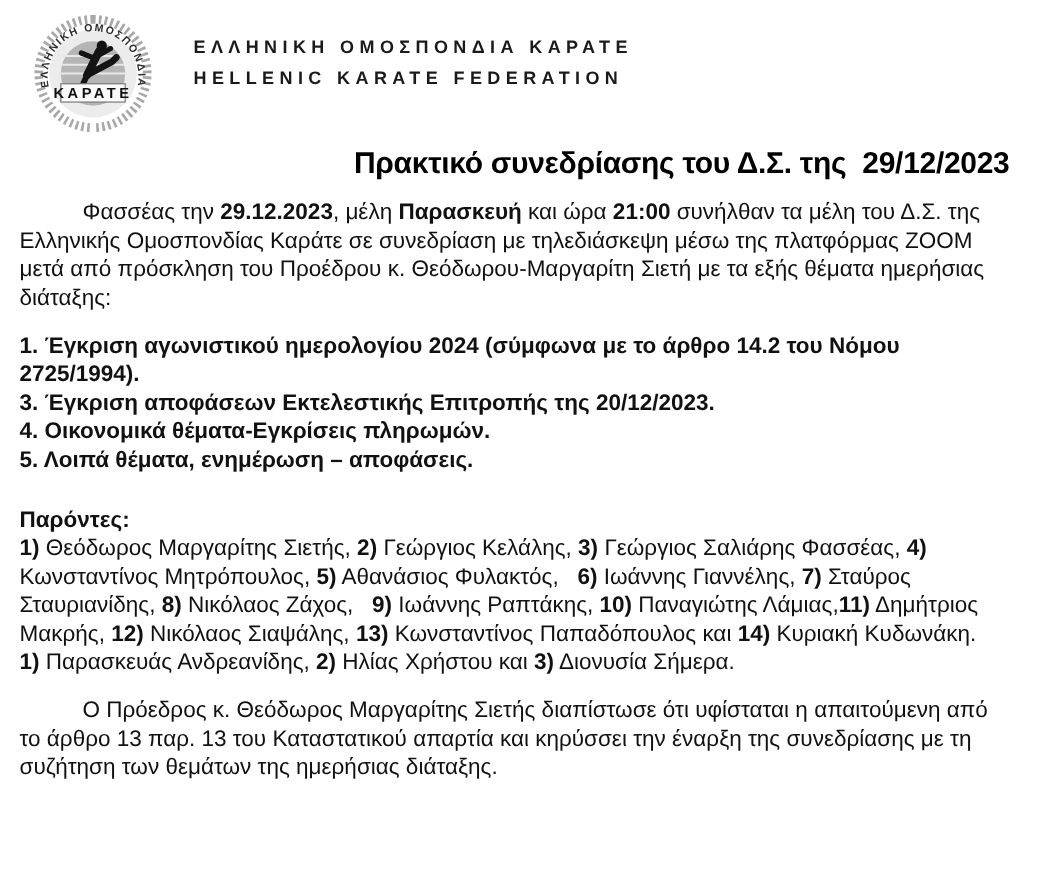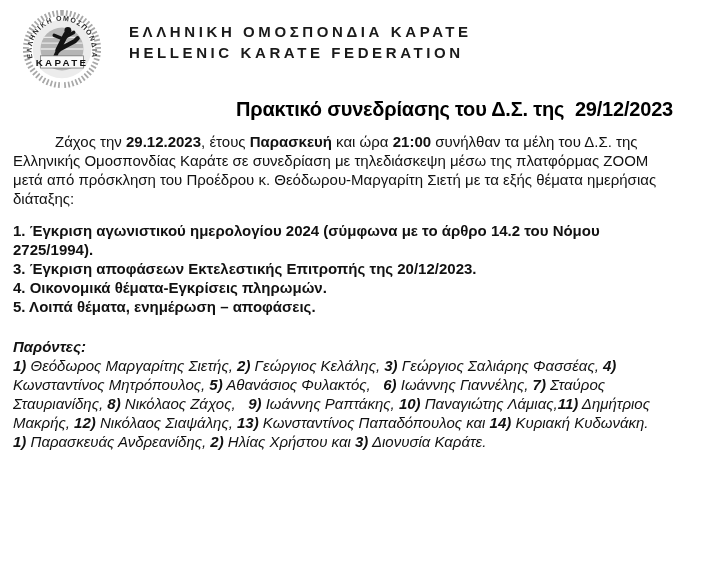--- a/index.html
+++ b/index.html
@@ -19,21 +19,21 @@
   .doc-header {
     display: flex;
     align-items: flex-start;
     gap: 18px;
     height: 82px;
   }
   .logo-svg { width: 98px; height: 82px; flex: none; }
   .logo-svg text { font-family: "Liberation Sans", sans-serif; }
   .org-names {
     margin-top: 13px;
-    font-size: 15px;
+    font-size: 12px;
     font-weight: 700;
     letter-spacing: 3.6px;
     line-height: 21px;
     color: #1a1a1a;
     white-space: nowrap;
   }
   .doc-title {
     margin: 8px 0 0;
     font-size: 20px;
     font-weight: 700;
@@ -45,21 +45,21 @@
   .body-text {
     margin: 0;
     font-size: 15px;
     line-height: 19px;
     color: #111;
   }
   .indent { text-indent: 42px; }
   .intro { margin-top: 12px; }
   .agenda { margin-top: 13px; }
   .agenda-item { font-weight: 700; }
-  .attendees { margin-top: 21px; font-style: italic; }
+  .attendees { margin-top: 21px; }
   .label { font-weight: 700; }
   .absent-label { padding-left: 6px; }
   .closing { margin-top: 13px; }
   b { font-weight: 700; }
 </style>
 </head>
 <body>
 
 <div class="page">
 
@@ -99,29 +99,30 @@
     </svg>
 
     <div class="org-names">
       <div>ΕΛΛΗΝΙΚΗ ΟΜΟΣΠΟΝΔΙΑ ΚΑΡΑΤΕ</div>
       <div>HELLENIC KARATE FEDERATION</div>
     </div>
   </header>
 
   <h1 class="doc-title">Πρακτικό συνεδρίασης του Δ.Σ. της&nbsp; 29/12/2023</h1>
 
-  <p class="body-text intro indent"><span>Ζάχος την </span><b>29.12.2023</b><span>, έτους </span><b>Παρασκευή</b><span> και ώρα </span><b>21:00</b><span> συνήλθαν τα μέλη του Δ.Σ. της Ελληνικής Ομοσπονδίας Καράτε σε συνεδρίαση με τηλεδιάσκεψη μέσω της πλατφόρμας ZOOM μετά από πρόσκληση του Προέδρου κ. Θεόδωρου-Μαργαρίτη Σιετή με τα εξής θέματα ημερήσιας διάταξης:</span></p>
+  <p class="body-text intro indent"><span>Φασσέας την </span><b>29.12.2023</b><span>, μέλη </span><b>Παρασκευή</b><span> και ώρα </span><b>21:00</b><span> συνήλθαν τα μέλη του Δ.Σ. της Ελληνικής Ομοσπονδίας Καράτε σε συνεδρίαση με τηλεδιάσκεψη μέσω της πλατφόρμας ZOOM μετά από πρόσκληση του Προέδρου κ. Θεόδωρου-Μαργαρίτη Σιετή με τα εξής θέματα ημερήσιας διάταξης:</span></p>
 
   <div class="agenda">
     <p class="body-text agenda-item">1. Έγκριση αγωνιστικού ημερολογίου 2024 (σύμφωνα με το άρθρο 14.2 του Νόμου 2725/1994).</p>
     <p class="body-text agenda-item">3. Έγκριση αποφάσεων Εκτελεστικής Επιτροπής της 20/12/2023.</p>
     <p class="body-text agenda-item">4. Οικονομικά θέματα-Εγκρίσεις πληρωμών.</p>
     <p class="body-text agenda-item">5. Λοιπά θέματα, ενημέρωση – αποφάσεις.</p>
   </div>
 
   <div class="attendees">
     <p class="body-text label">Παρόντες:</p>
     <p class="body-text"><b>1)</b><span> Θεόδωρος Μαργαρίτης Σιετής, </span><b>2)</b><span> Γεώργιος Κελάλης, </span><b>3)</b><span> Γεώργιος Σαλιάρης Φασσέας, </span><b>4)</b><span> Κωνσταντίνος Μητρόπουλος, </span><b>5)</b><span> Αθανάσιος Φυλακτός,&nbsp;&nbsp; </span><b>6)</b><span> Ιωάννης Γιαννέλης, </span><b>7)</b><span> Σταύρος Σταυριανίδης, </span><b>8)</b><span> Νικόλαος Ζάχος,&nbsp;&nbsp; </span><b>9)</b><span> Ιωάννης Ραπτάκης, </span><b>10)</b><span> Παναγιώτης Λάμιας,</span><b>11)</b><span> Δημήτριος Μακρής, </span><b>12)</b><span> Νικόλαος Σιαψάλης, </span><b>13)</b><span> Κωνσταντίνος Παπαδόπουλος και </span><b>14)</b><span> Κυριακή Κυδωνάκη.</span></p>
-    <p class="body-text"><b>1)</b><span> Παρασκευάς Ανδρεανίδης, </span><b>2)</b><span> Ηλίας Χρήστου και </span><b>3)</b><span> Διονυσία Καράτε.</span></p>
+    <p class="body-text"><b>1)</b><span> Παρασκευάς Ανδρεανίδης, </span><b>2)</b><span> Ηλίας Χρήστου και </span><b>3)</b><span> Διονυσία Σήμερα.</span></p>
   </div>
 
+  <p class="body-text closing indent">Ο Πρόεδρος κ. Θεόδωρος Μαργαρίτης Σιετής διαπίστωσε ότι υφίσταται η απαιτούμενη από το άρθρο 13 παρ. 13 του Καταστατικού απαρτία και κηρύσσει την έναρξη της συνεδρίασης με τη συζήτηση των θεμάτων της ημερήσιας διάταξης.</p>
 
 </div>
 
 </body></html>

